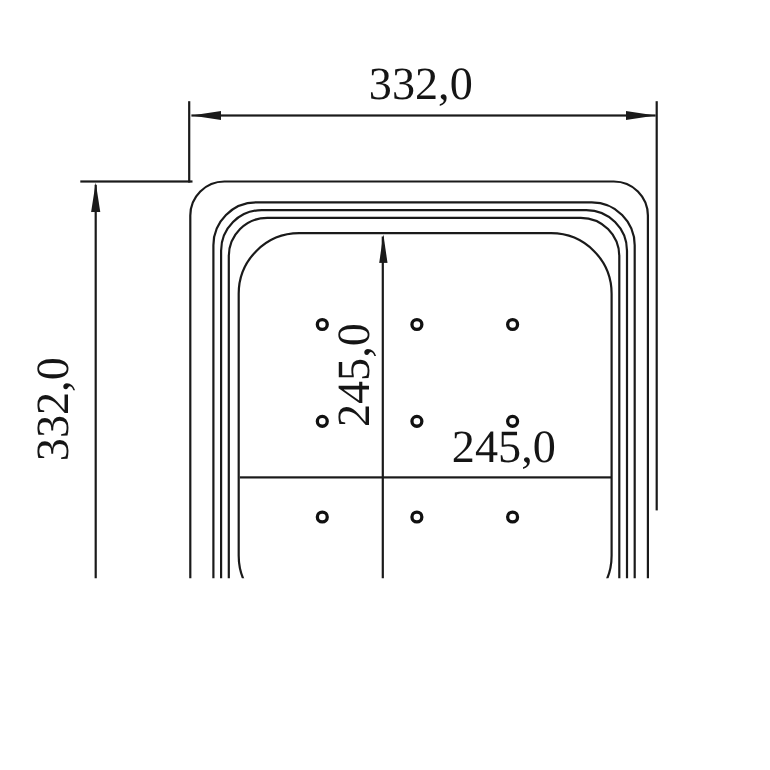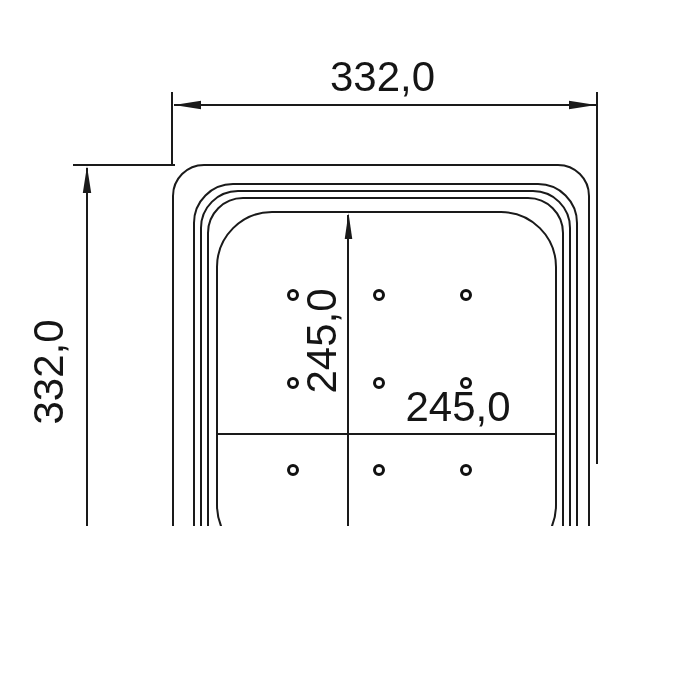--- a/index.html
+++ b/index.html
@@ -1,18 +1,18 @@
 <!DOCTYPE html>
 <html><head>
 <meta charset="utf-8">
 <style>
   html,body{margin:0;padding:0;background:#ffffff;}
   #stage{
     position:relative;width:700px;height:526px;background:#ffffff;
-    font-family:Liberation Sans, sans-serif;color:#1a1a1a;
+    font-family:Liberation Serif, serif;color:#1a1a1a;
     overflow:hidden;
   }
   .abs{position:absolute;}
   
   .hline{height:2.2px;background:#1a1a1a;}
   .vline{width:2.2px;background:#1a1a1a;}
   .thick{height:4px;background:#141414;}
   
   .contour{position:absolute;border:2px solid #1a1a1a;border-radius:38px;background:transparent;box-sizing:border-box;}
   

